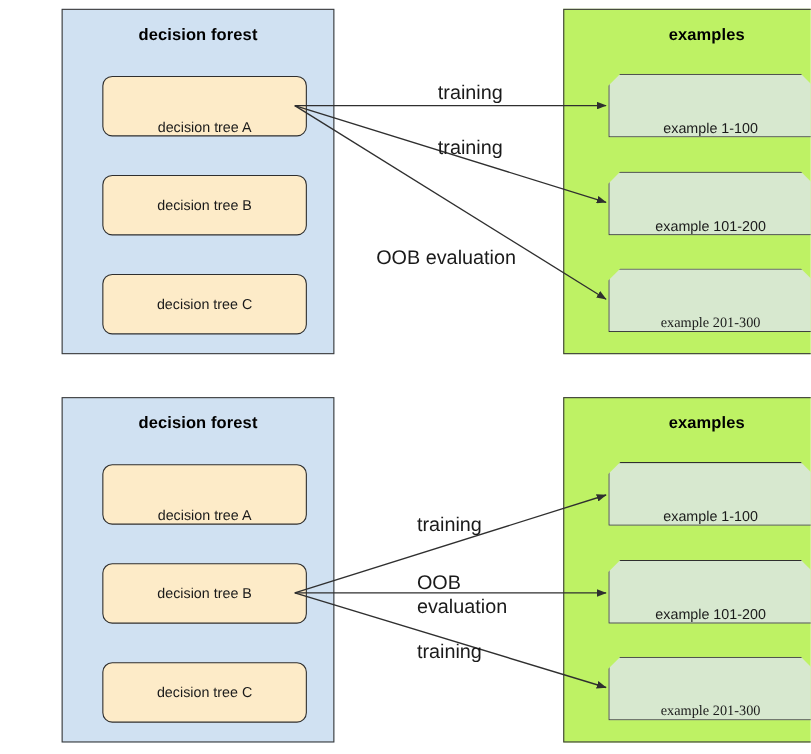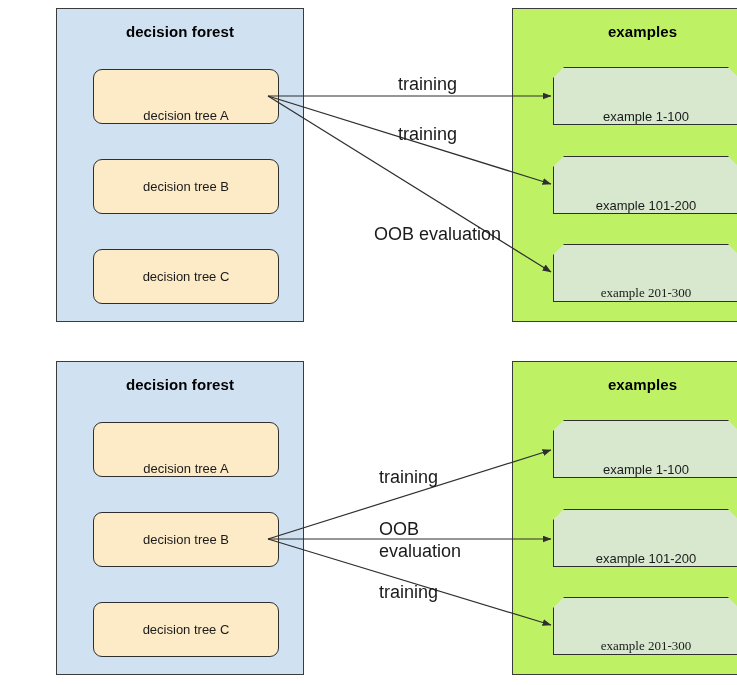--- a/index.html
+++ b/index.html
@@ -157,21 +157,21 @@
           <path d="M0,0 L9,3.5 L0,7 z" fill="#2f2f2f"></path>
         </marker>
       </defs>
       <line x1="222" y1="96" x2="505" y2="96" stroke="#2f2f2f" stroke-width="1.2" marker-end="url(#arrow-top)"></line>
       <line x1="222" y1="96" x2="505" y2="184" stroke="#2f2f2f" stroke-width="1.2" marker-end="url(#arrow-top)"></line>
       <line x1="222" y1="96" x2="505" y2="272" stroke="#2f2f2f" stroke-width="1.2" marker-end="url(#arrow-top)"></line>
     </svg>
 
     <div class="edge-label" style="left:352px; top:74px;">training</div>
     <div class="edge-label" style="left:352px; top:124px;">training</div>
-    <div class="edge-label" style="left:328px; top:224px;text-align:center;">OOB evaluation</div>
+    <div class="edge-label" style="left:296px; top:224px;text-align:center;">OOB evaluation</div>
   </div>
 
   <div class="diagram" id="diagram-bottom">
 
     <div class="forest-panel">
       <div class="panel-title">decision forest</div>
 
       <div class="tree-box tree-0">
         <span>decision tree A</span>
       </div>

